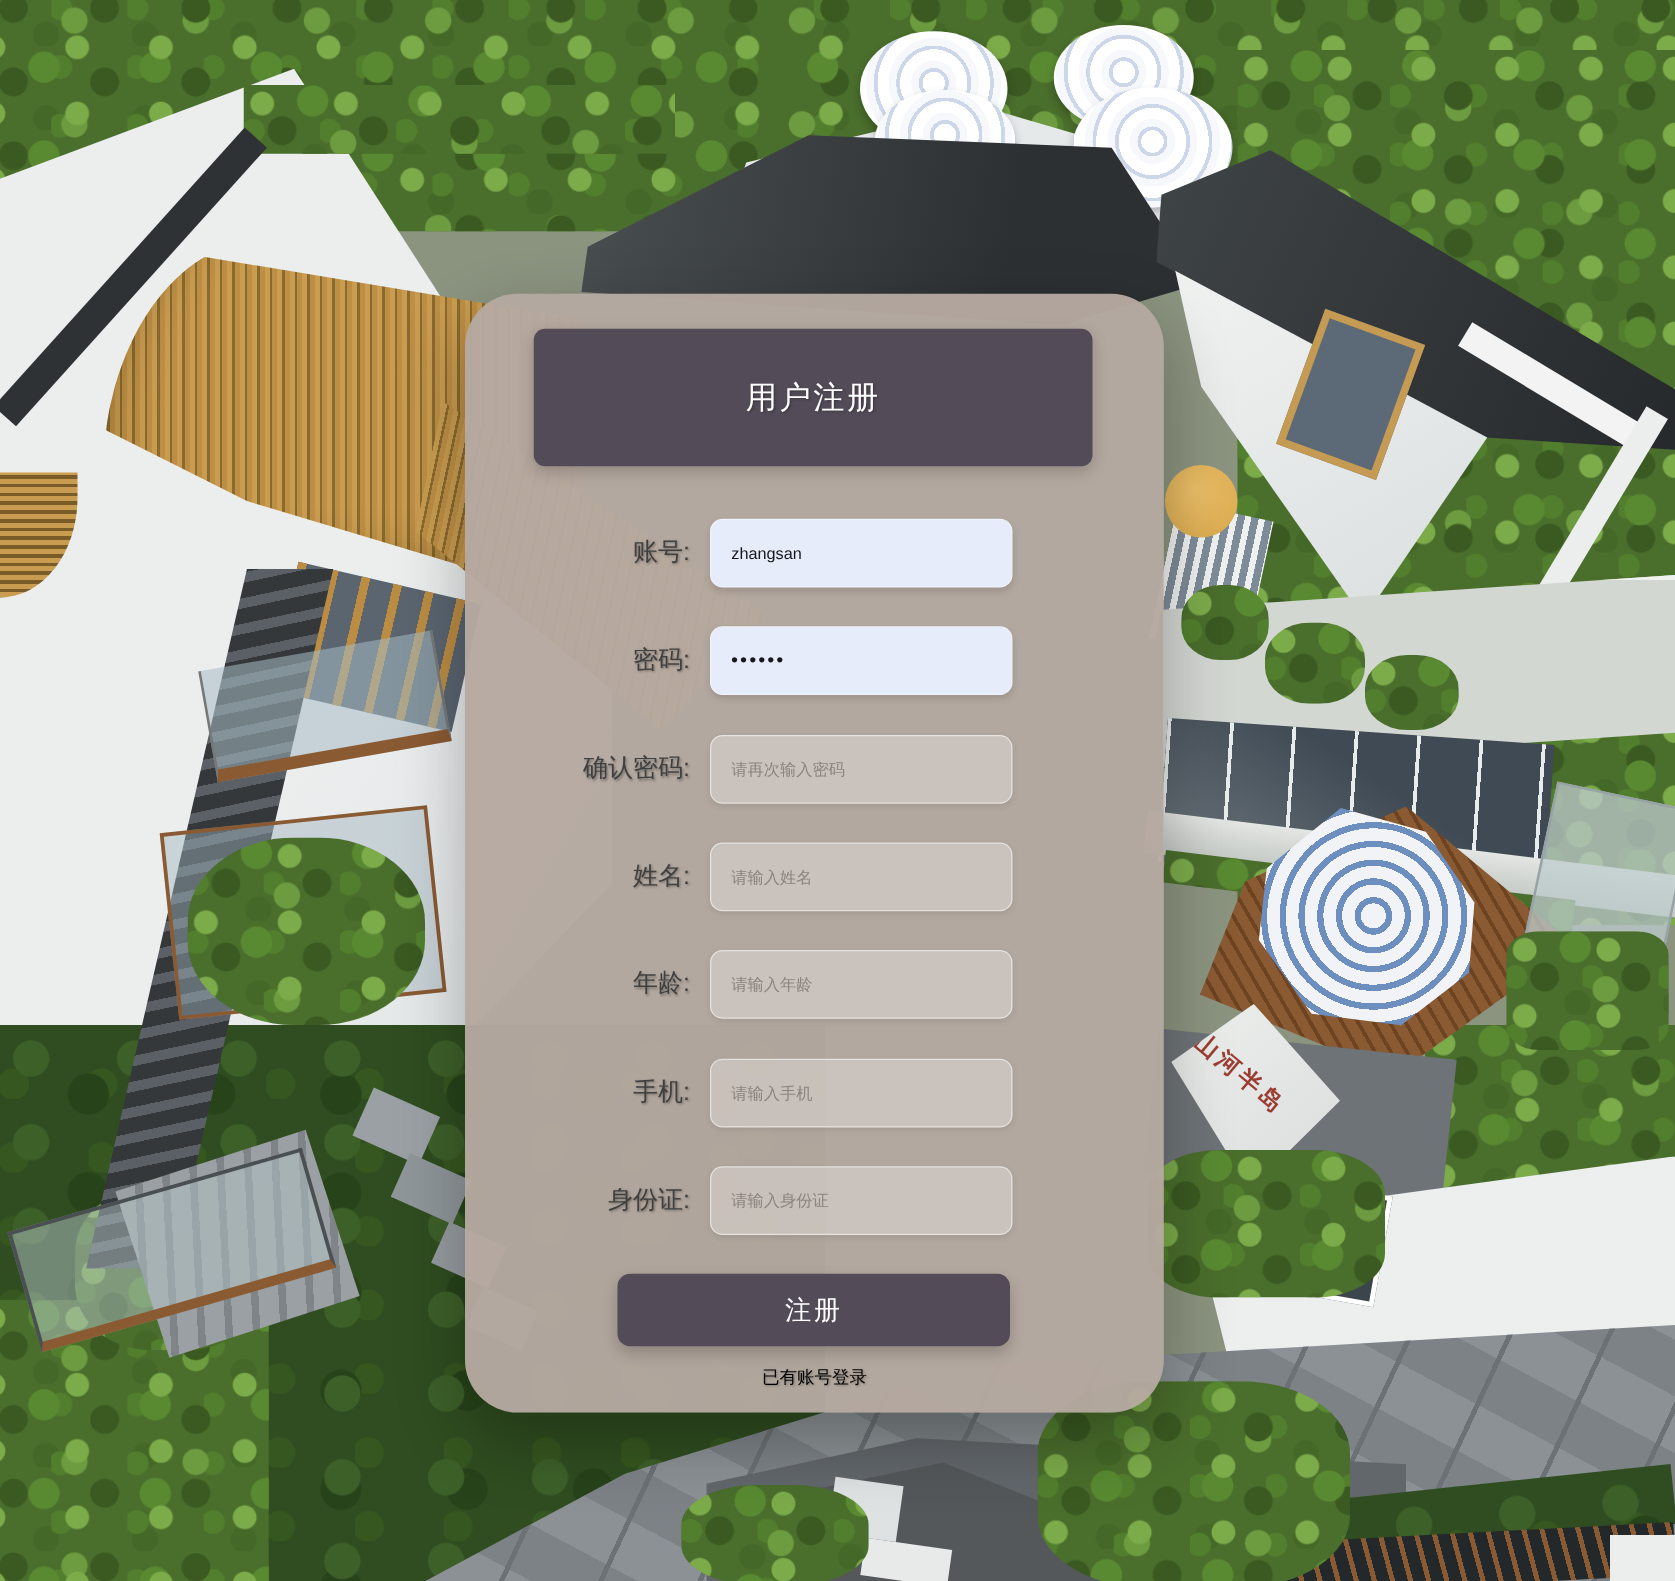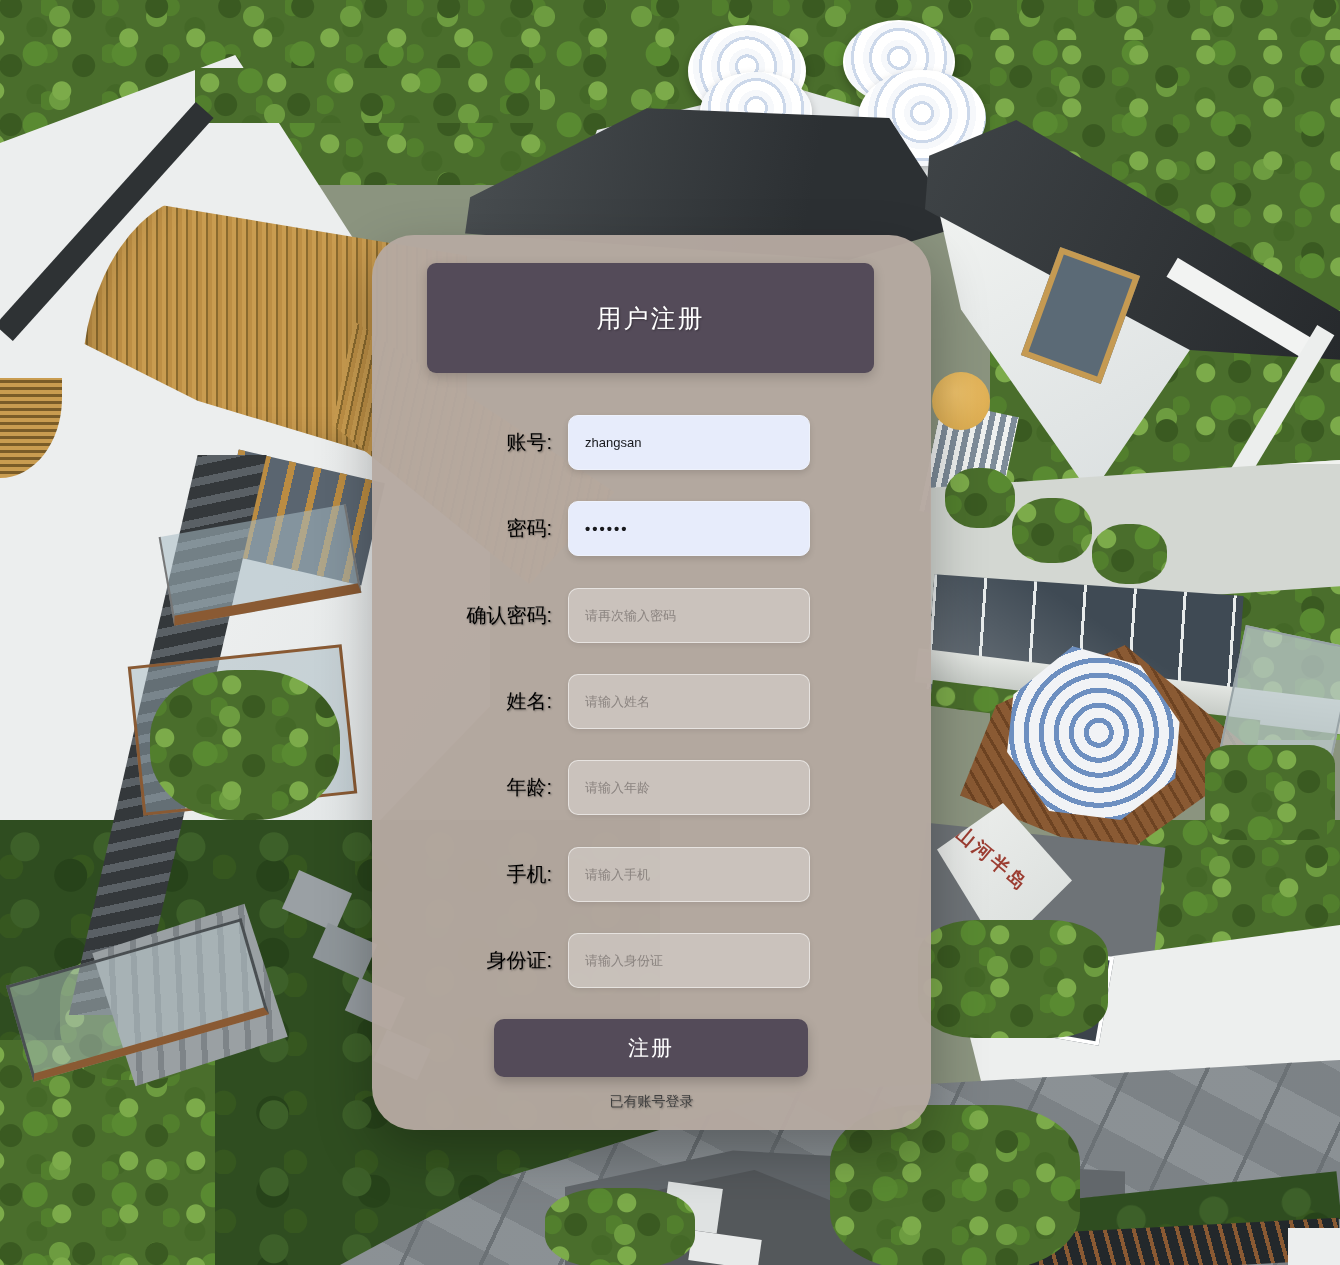--- a/index.html
+++ b/index.html
@@ -38,36 +38,36 @@
   
   .panel{position:absolute;left:372px;top:235px;width:559px;height:895px;
          background:rgba(181,168,160,.97);border-radius:42px;
          box-shadow:0 22px 55px rgba(0,0,0,.28);}
   .panel-header{position:absolute;left:55px;top:28px;width:447px;height:110px;
          background:#544b59;border-radius:9px;box-shadow:0 4px 12px rgba(0,0,0,.18);}
   .panel-title{width:100%;height:110px;line-height:110px;text-align:center;color:#ffffff;
          font-size:25px;letter-spacing:2px;text-shadow:1px 1px 2px rgba(0,0,0,.3);}
   .row{position:absolute;left:0;width:559px;height:55px;}
   .row .lbl{position:absolute;left:0;top:0;width:180px;height:55px;line-height:55px;
-         text-align:right;color:#000000;font-size:20px;text-shadow:1px 1px 2px rgba(0,0,0,.35);}
+         text-align:right;color:#404040;font-size:20px;text-shadow:1px 1px 2px rgba(0,0,0,.35);}
   .row input{position:absolute;left:196px;top:0;width:242px;height:55px;border-radius:10px;
          box-sizing:border-box;padding:0 16px;font-size:13px;outline:none;
          font-family:"Liberation Sans","DejaVu Sans",sans-serif;}
   .row input.filled{background:#e7ecfb;border:1px solid #eef2fc;color:#17181c;
          box-shadow:0 3px 6px rgba(0,0,0,.12);}
   .row input.pwd{font-size:15px;font-weight:bold;letter-spacing:2px;}
   .row input.ghost{background:rgba(255,255,255,.30);border:1px solid rgba(255,255,255,.55);
          color:#7f1d1d;box-shadow:0 2px 5px rgba(0,0,0,.08);}
   .row input.ghost::placeholder{color:#8b8480;opacity:1;}
   .submit-btn{position:absolute;left:122px;top:784px;width:314px;height:58px;
          background:#544b59;border:none;border-radius:10px;color:#ffffff;font-size:21px;
          letter-spacing:2px;cursor:pointer;box-shadow:0 5px 12px rgba(0,0,0,.2);
          font-family:"Liberation Sans","DejaVu Sans",sans-serif;}
   .login-link{position:absolute;left:0;top:858px;width:559px;text-align:center;
-         color:#404040;font-size:14px;cursor:pointer;text-shadow:1px 1px 2px rgba(0,0,0,.3);}
+         color:#000000;font-size:14px;cursor:pointer;text-shadow:1px 1px 2px rgba(0,0,0,.3);}
 
   .callig{position:absolute;left:20px;top:46px;transform:rotate(40deg);
          color:#8f1f12;font-size:19px;font-weight:bold;letter-spacing:3px;opacity:.85;}
 </style>
 </head>
 <body>
 
 <div class="stage">
 
   <div class="abs foliage" style="left:-20px;top:-30px;width:1400px;height:215px;"></div>

